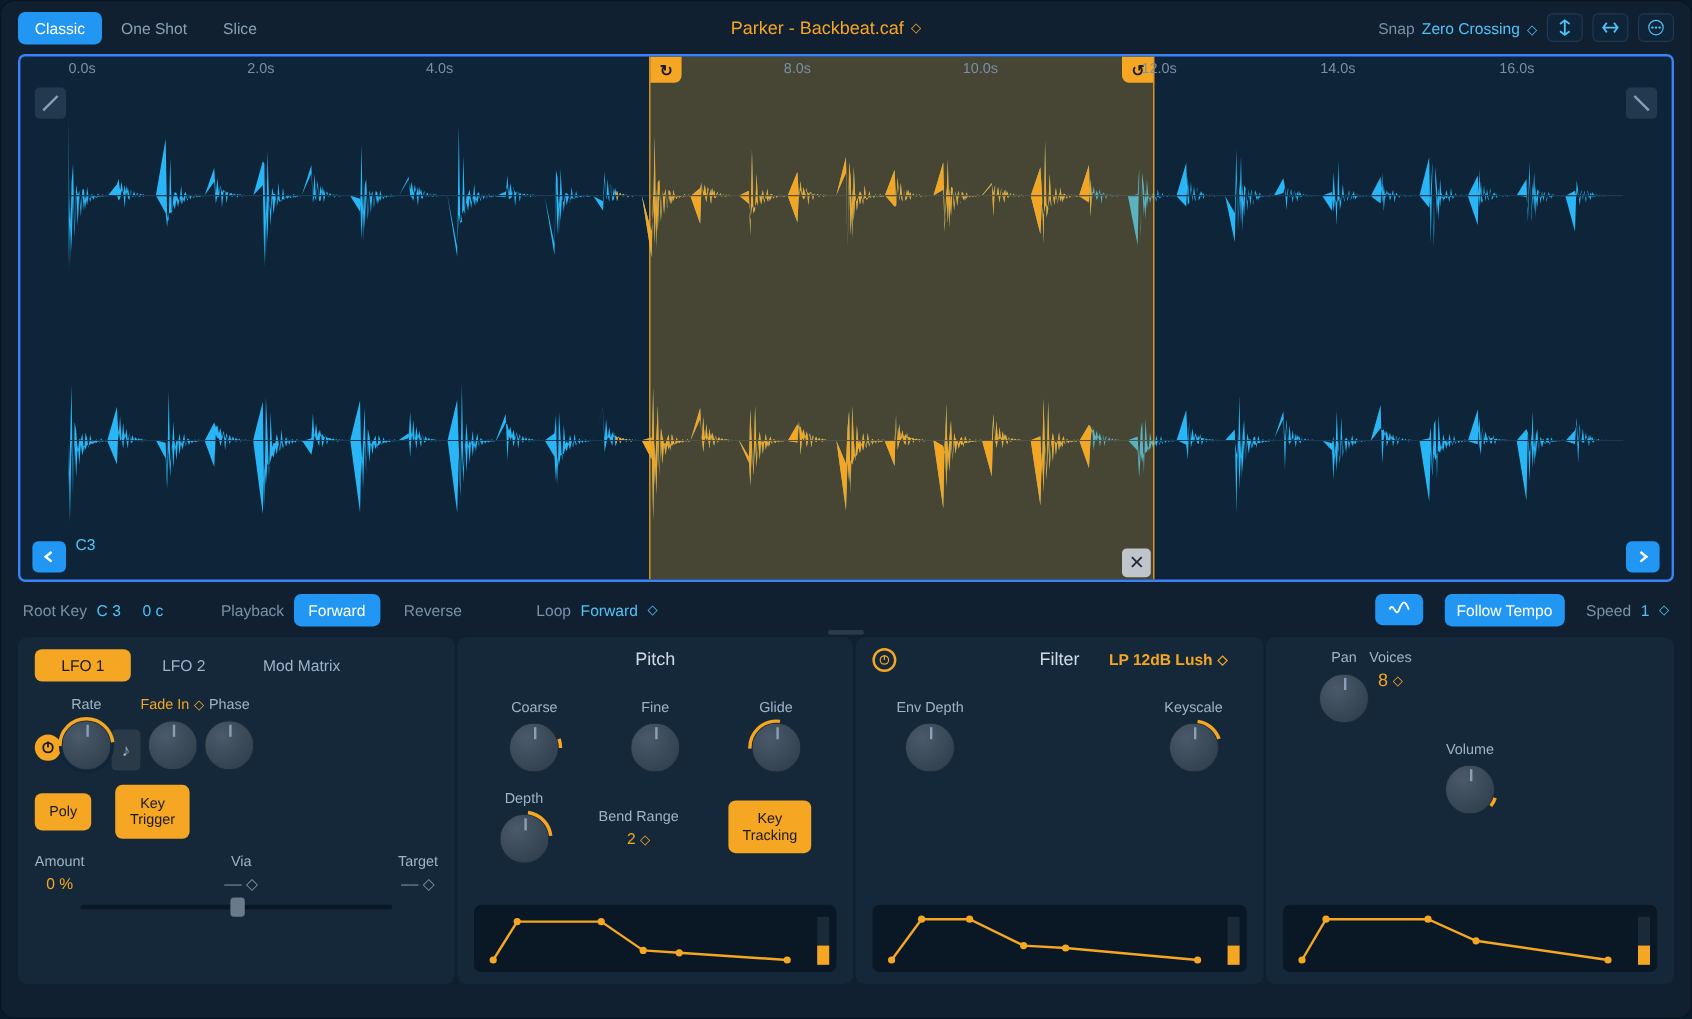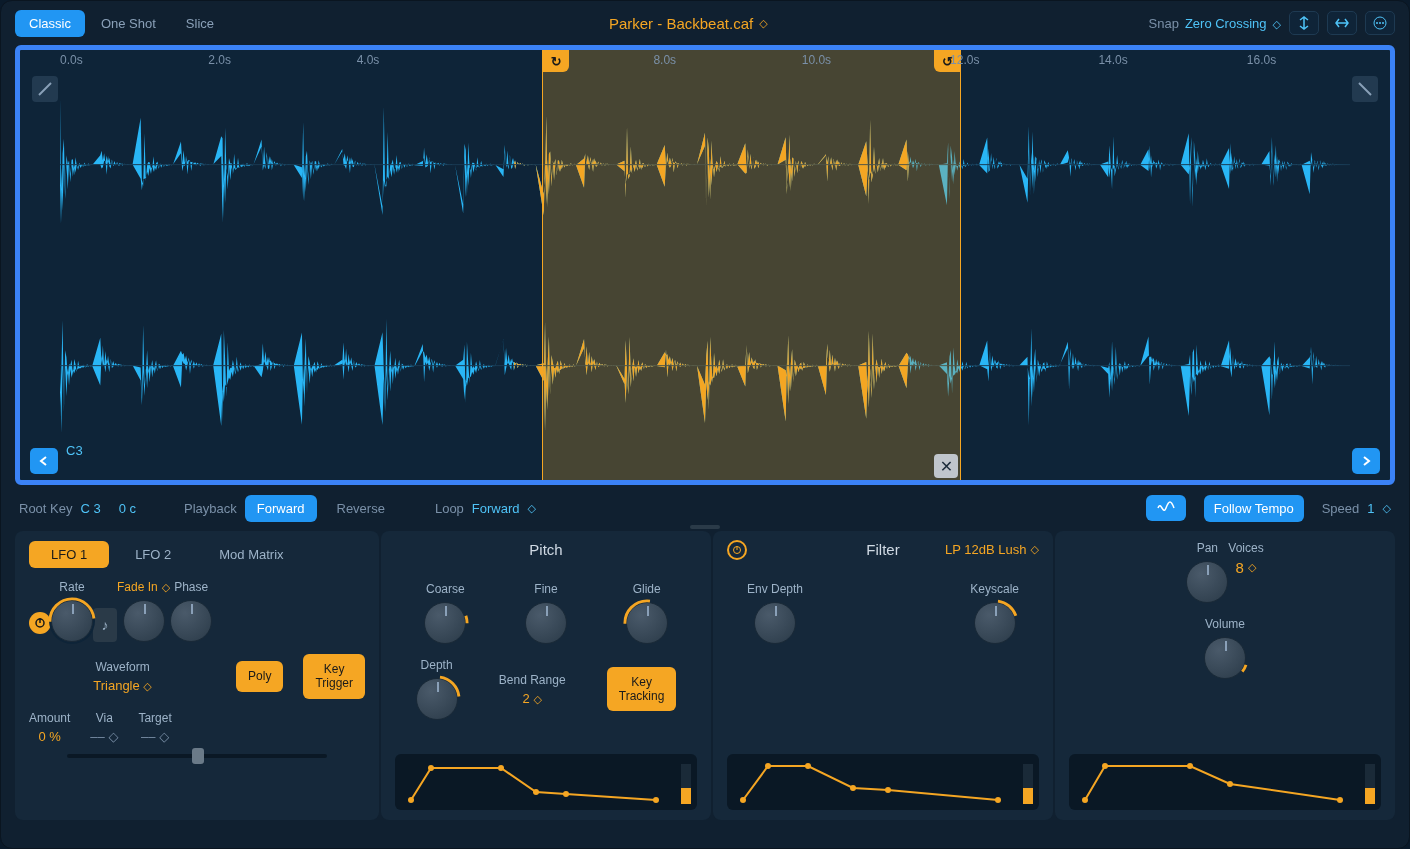--- a/index.html
+++ b/index.html
@@ -13,21 +13,21 @@
 .tab.active { background: #2196f3; color: #fff; }
 .filename { flex: 1; text-align: left; color: #f5a623; font-size: 15px; font-weight: 500; display: flex; align-items: center; justify-content: center; gap: 6px; }
 .chev { color: #f5a623; font-size: 11px; }
 .snap-group { display: flex; align-items: flex-end; gap: 6px; }
 .snap-label { color: #7a90a8; }
 .snap-val { color: #4fc3f7; }
 .icon-btn { width: 30px; height: 24px; border-radius: 5px; display: flex; align-items: center; justify-content: center; color: #4fc3f7; cursor: pointer; border: 1px solid #1e3a52; background: #0f2438; }
 .icon-btn svg { width: 16px; height: 16px; }
 
 
-.wave-container { position: relative; flex: 0 0 440px; margin: 0 14px; background: #0e2438; border: 5px solid #3b82f6; border-radius: 6px; overflow: hidden; }
+.wave-container { position: relative; flex: 0 0 440px; margin: 0 14px; background: #0e2438; border: 2px solid #3b82f6; border-radius: 6px; overflow: hidden; }
 .ruler { position: absolute; top: 0; left: 40px; right: 40px; height: 22px; display: flex; color: #7a90a8; font-size: 12px; z-index: 2; }
 .ruler span { position: absolute; top: 3px; }
 .fade-handle { position: absolute; top: 26px; width: 26px; height: 26px; background: #223a50; border-radius: 4px; display: flex; align-items: center; justify-content: center; z-index: 3; }
 .fade-handle.left { left: 12px; }
 .fade-handle.right { right: 12px; }
 .fade-handle svg { width: 16px; height: 16px; stroke: #8aa0b8; fill: none; stroke-width: 2; }
 
 .wave-area { position: absolute; top: 22px; left: 40px; right: 40px; bottom: 22px; }
 .wave-channel { position: absolute; left: 0; right: 0; height: 48%; }
 .wave-channel.top { top: 0; }
@@ -61,38 +61,38 @@
 .panel.pitch { flex: 0 0 330px; }
 .panel.filter { flex: 0 0 340px; }
 .panel.amp { flex: 1; }
 
 .sub-tabs { display: flex; gap: 4px; margin-bottom: 12px; }
 .sub-tab { padding: 6px 22px; border-radius: 6px; color: #9db3c8; cursor: pointer; }
 .sub-tab.active { background: #f5a623; color: #1a1a1a; font-weight: 500; }
 
 .panel-header { text-align: center; color: #d0dae4; font-size: 15px; margin-bottom: 24px; display: flex; align-items: center; justify-content: center; gap: 8px; position: relative; }
 .power-btn { width: 20px; height: 20px; border-radius: 50%; border: 2px solid #f5a623; display: flex; align-items: center; justify-content: center; color: #f5a623; position: absolute; left: 0; }
-.filter-type { position: absolute; right: 0; color: #f5a623; font-size: 13px; display: flex; align-items: center; gap: 4px; }
+.filter-type { position: absolute; right: 16px; color: #f5a623; font-size: 13px; display: flex; align-items: center; gap: 4px; font-weight: bold; }
 
 .knob-row { display: flex; justify-content: space-around; margin-bottom: 14px; }
 .knob-group { display: flex; flex-direction: column; align-items: center; gap: 6px; }
 .knob-label { color: #9db3c8; font-size: 12px; }
 .knob { width: 42px; height: 42px; border-radius: 50%; background: radial-gradient(circle at 35% 30%, #4a5a6a, #2a3a48); border: 1px solid #1a2a38; position: relative; cursor: pointer; }
 .knob::after { content: ''; position: absolute; top: 3px; left: 50%; width: 2px; height: 10px; background: #8aa0b8; transform-origin: 50% 18px; }
 .knob.lit { box-shadow: 0 0 0 2px #0e2438; }
 .knob-arc { position: absolute; inset: -4px; }
 .knob-arc circle { fill: none; stroke-width: 3; }
 .yellow-chev { color: #f5a623; font-size: 11px; }
 
 .small-btn { padding: 8px 12px; background: #f5a623; color: #1a1a1a; border-radius: 6px; font-size: 12px; cursor: pointer; text-align: center; line-height: 1.2; }
 
 .lfo-row1 { display: flex; align-items: flex-start; margin-bottom: 12px; }
 .lfo-power { width: 22px; height: 22px; border-radius: 50%; background: #f5a623; display: flex; align-items: center; justify-content: center; margin-top: 32px; }
 .lfo-row2 { display: flex; align-items: center; gap: 20px; margin-bottom: 12px; }
-.lfo-row3 { display: flex; justify-content: flex-start; gap: 20px; }
+.lfo-row3 { display: flex; justify-content: space-between; gap: 20px; }
 .param-col { display: flex; flex-direction: column; align-items: center; gap: 4px; }
 .param-val { color: #f5a623; font-size: 13px; }
 .param-val.dim { color: #7a90a8; }
 .slider-track { width: 260px; height: 4px; background: #0a1825; border-radius: 2px; position: relative; margin-top: 6px; }
 .slider-thumb { position: absolute; left: 48%; top: -6px; width: 12px; height: 16px; background: #6a7a88; border-radius: 3px; }
 
 .env-display { height: 56px; background: #0a1825; border-radius: 6px; margin-top: auto; position: relative; padding: 6px; }
 .env-svg { width: calc(100% - 20px); height: 100%; }
 .env-svg polyline { fill: none; stroke: #f5a623; stroke-width: 2; }
 .env-svg circle { fill: #f5a623; }
@@ -221,21 +221,21 @@
       <span class="info-val">C 3</span>
     </div>
     <div class="info-item">
       <span class="info-val">0 c</span>
     </div>
     <div class="info-item" style="margin-left:30px">
       <span>Playback</span>
       <span class="pill active">Forward</span>
       <span class="pill">Reverse</span>
     </div>
-    <div class="info-item" style="margin-left:20px">
+    <div class="info-item" style="margin-left:32px">
       <span>Loop</span>
       <span class="info-val">Forward</span>
       <span class="chev" style="color:#4fc3f7">◇</span>
     </div>
     <div class="spacer"></div>
     <div class="flex-btn">
       <svg width="20" height="14" viewBox="0 0 20 14">
             <path d="M2 7c3-8 5 8 8 0s5-8 8 0" stroke="#fff" fill="none" stroke-width="1.5"></path>
           </svg>
     </div>
@@ -279,24 +279,20 @@
               <span class="yellow-chev">◇</span>
             </span>
           <div class="knob"></div>
         </div>
         <div class="knob-group">
           <span class="knob-label">Phase</span>
           <div class="knob"></div>
         </div>
       </div>
       <div class="lfo-row2">
-        <div class="param-col" style="flex:1">
-          <span class="knob-label">Waveform</span>
-          <span class="param-val"><span>Triangle</span> <span class="yellow-chev">◇</span></span>
-        </div>
         <div class="small-btn">Poly</div>
         <div class="small-btn" style="white-space:pre-line">Key
 Trigger</div>
       </div>
       <div class="lfo-row3">
         <div class="param-col">
           <span class="knob-label">Amount</span>
           <span class="param-val">0 %</span>
         </div>
         <div class="param-col">
@@ -405,21 +401,21 @@
             <circle cx="70" cy="6" r="3"></circle>
             <circle cx="115" cy="28" r="3"></circle>
             <circle cx="150" cy="30" r="3"></circle>
             <circle cx="260" cy="40" r="3"></circle>
         </svg>
         <div class="env-bar"></div>
       </div>
     </div>
 
     <div class="panel amp">
-      <div class="knob-row" style="justify-content:center;padding:0 30px">
+      <div class="knob-row" style="justify-content:flex-start;padding:0 30px">
         <div class="knob-group">
             <span class="knob-label">Pan</span>
             <div class="knob"></div>
           </div>
         <div class="param-col">
           <span class="knob-label">Voices</span>
           <span class="voices-val">
               <span>8</span>
               <span class="yellow-chev">◇</span>
             </span>

